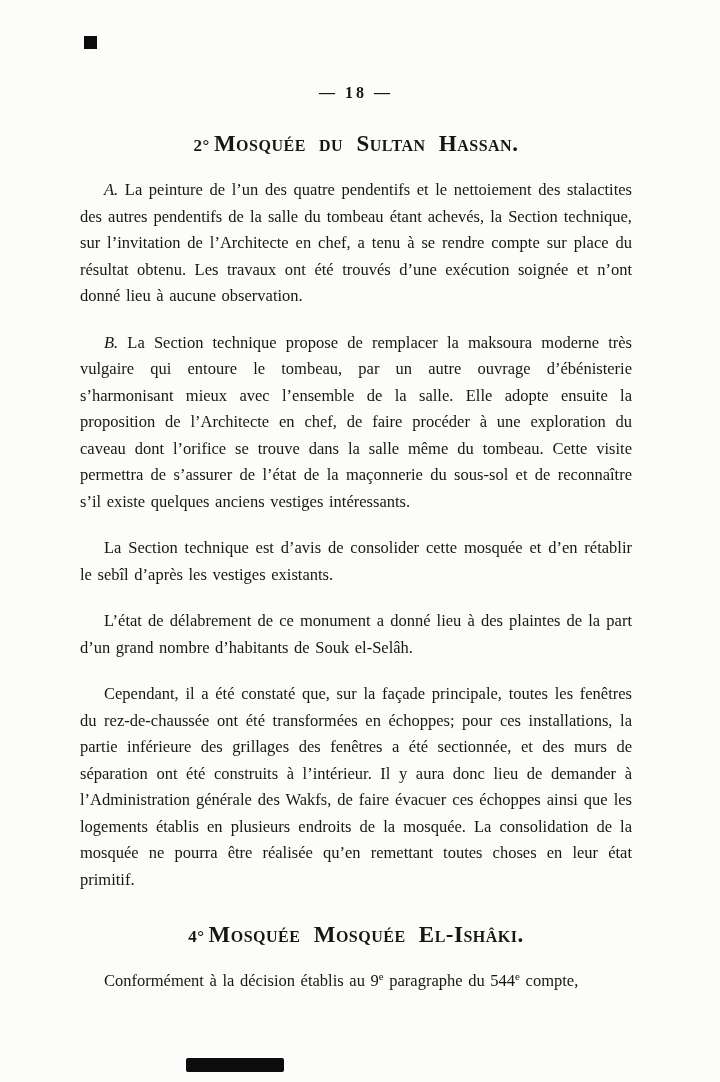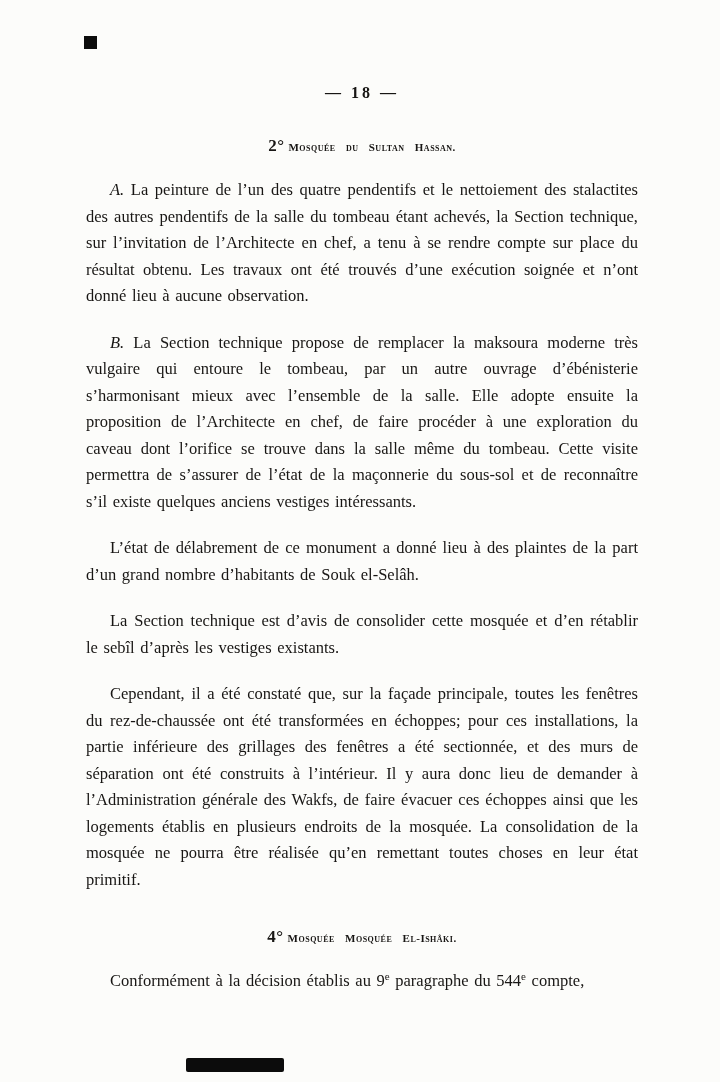--- a/index.html
+++ b/index.html
@@ -7,21 +7,21 @@
     width: 720px;
     height: 1082px;
     background: #fcfcfa;
     color: #181614;
     font-family: "Liberation Serif", "DejaVu Serif", serif;
     position: relative;
     overflow: hidden;
   }
   .content {
     position: absolute;
-    left: 86px;
+    left: 80px;
     top: 84px;
     width: 552px;
   }
   .folio {
     text-align: center;
     font-size: 16px;
     font-weight: bold;
     letter-spacing: 3px;
     margin-bottom: 28px;
   }
@@ -30,21 +30,21 @@
     font-weight: bold;
     margin: 28px 0 14px 0;
     word-spacing: 7px;
     letter-spacing: 0.5px;
   }
   .heading .hnum {
     font-size: 17px;
     margin-right: 4px;
   }
   .heading .htitle {
-    font-size: 11px;
+    font-size: 23px;
     font-variant: small-caps;
     text-align: right;
   }
   p.para {
     margin: 20px 0;
     font-size: 16.5px;
     line-height: 26.5px;
     text-align: justify;
     text-indent: 24px;
     word-spacing: 1.5px;
@@ -81,23 +81,23 @@
     <h2 class="heading"><span class="hnum">2°</span><span class="htitle">Mosquée du Sultan Hassan.</span></h2>
 
     <p class="para"><i class="lead">A.</i> <span>La peinture de l’un des quatre pendentifs et le nettoiement des stalactites des autres pendentifs de la salle du tombeau étant achevés, la Section technique, sur l’invitation de l’Architecte en chef, a tenu à se rendre compte sur place du résultat obtenu. Les travaux ont été trouvés d’une exécution soignée et n’ont donné lieu à aucune observation.</span></p>
 
     <p class="para"><i class="lead">B.</i> <span>La Section technique propose de remplacer la maksoura moderne très vulgaire qui entoure le tombeau, par un autre ouvrage d’ébénisterie s’harmonisant mieux avec l’ensemble de la salle. Elle adopte ensuite la proposition de l’Architecte en chef, de faire procéder à une exploration du caveau dont l’orifice se trouve dans la salle même du tombeau. Cette visite permettra de s’assurer de l’état de la maçonnerie du sous-sol et de reconnaître s’il existe quelques anciens vestiges intéressants.</span></p>
 
   </div>
 
   <div>
 
+    <p class="para"><span>La Section technique est d’avis de consolider cette mosquée et d’en rétablir le sebîl d’après les vestiges existants.</span></p>
+
     <p class="para"><span>L’état de délabrement de ce monument a donné lieu à des plaintes de la part d’un grand nombre d’habitants de Souk el-Selâh.</span></p>
-
-    <p class="para"><span>La Section technique est d’avis de consolider cette mosquée et d’en rétablir le sebîl d’après les vestiges existants.</span></p>
 
     <p class="para"><span>Cependant, il a été constaté que, sur la façade principale, toutes les fenêtres du rez-de-chaussée ont été transformées en échoppes; pour ces installations, la partie inférieure des grillages des fenêtres a été sectionnée, et des murs de séparation ont été construits à l’intérieur. Il y aura donc lieu de demander à l’Administration générale des Wakfs, de faire évacuer ces échoppes ainsi que les logements établis en plusieurs endroits de la mosquée. La consolidation de la mosquée ne pourra être réalisée qu’en remettant toutes choses en leur état primitif.</span></p>
   </div>
 
   <div>
     <h2 class="heading"><span class="hnum">4°</span><span class="htitle">Mosquée Mosquée El-Ishâki.</span></h2>
 
     <p class="para"><span>Conformément à la décision établis au </span><span>9</span><sup>e</sup><span> paragraphe du </span><span>544</span><sup>e</sup><span> compte,</span></p>
   </div>
 

